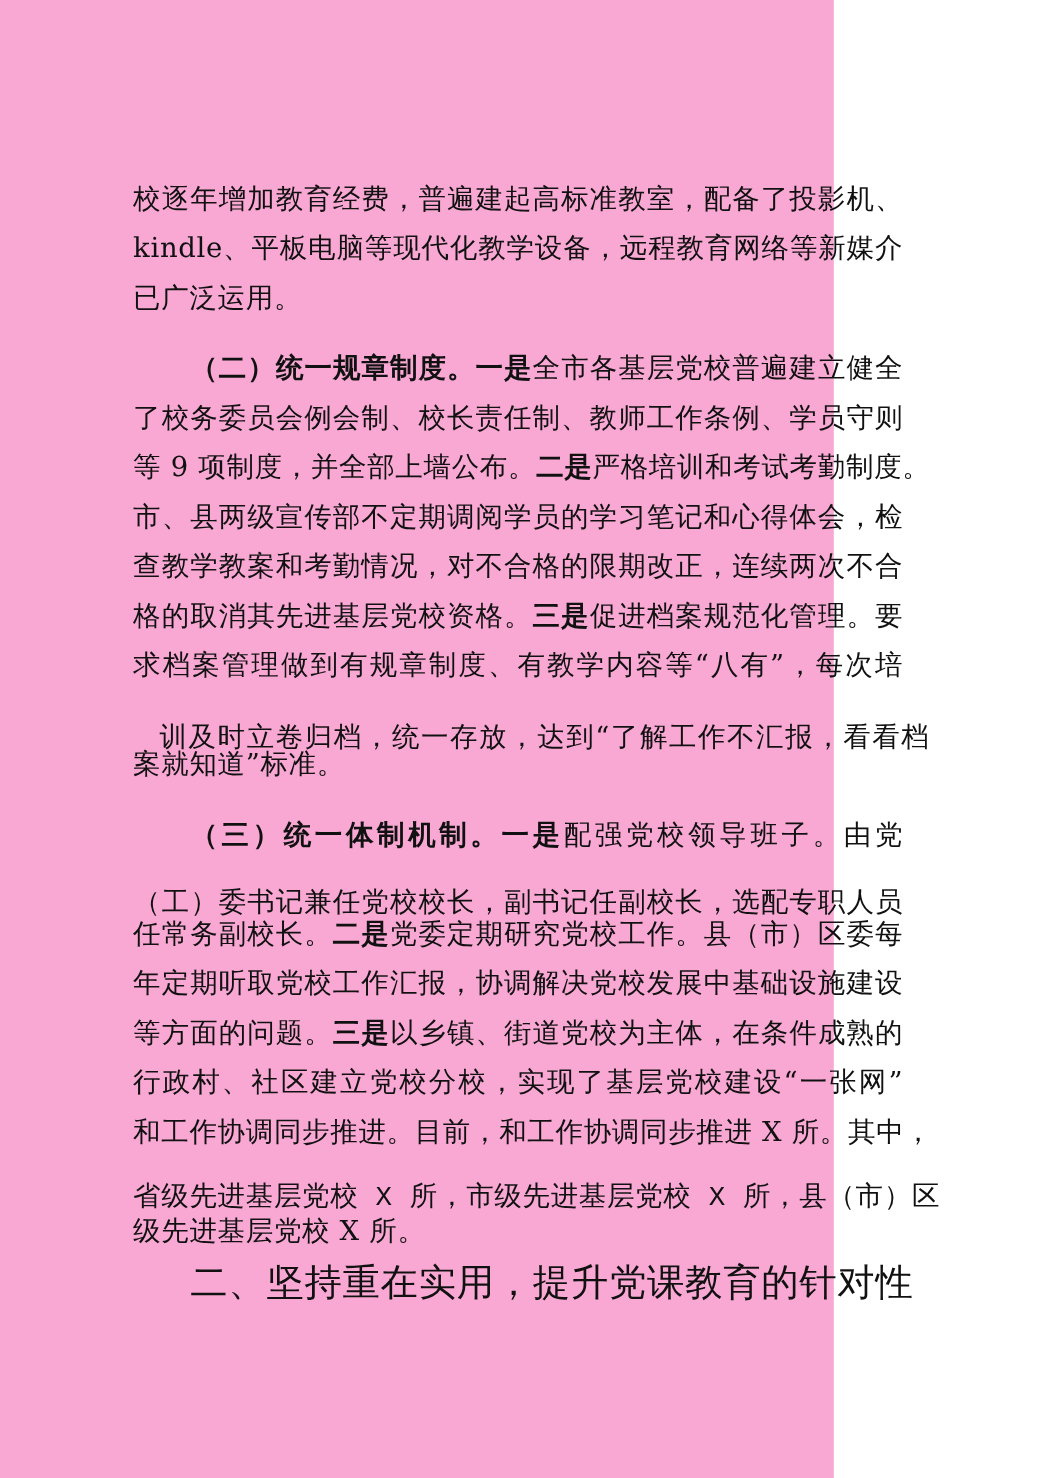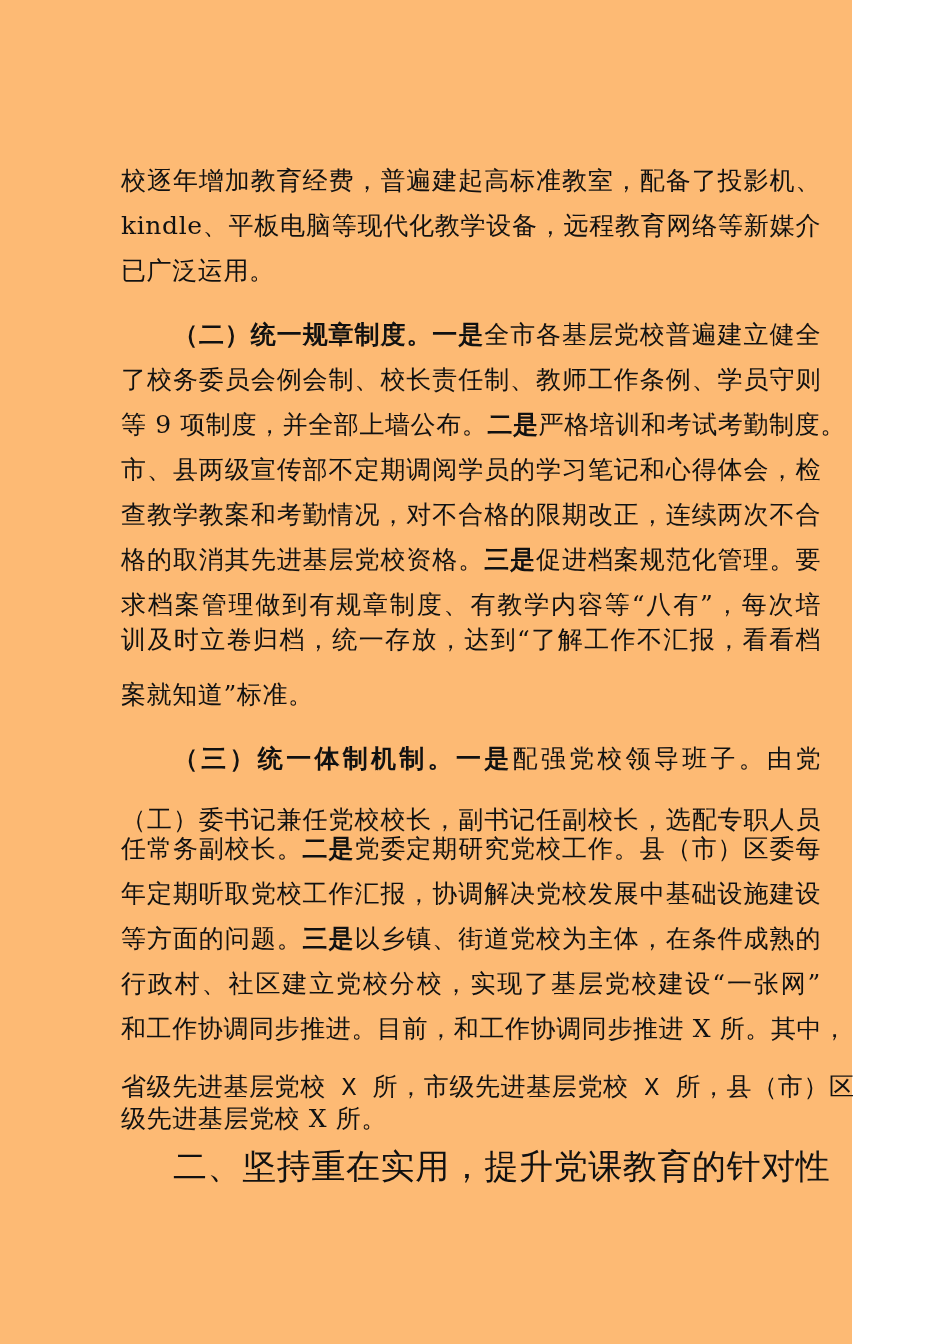--- a/index.html
+++ b/index.html
@@ -1,18 +1,18 @@
 <!DOCTYPE html>
 <html><head>
 <meta charset="utf-8">
 <style>
   html, body { margin: 0; padding: 0; background: #ffffff; }
   body { width: 950px; height: 1344px; position: relative; overflow: hidden;
          font-family: "DejaVu Serif", "Liberation Serif", serif; color: #111111; }
-  .page { position: absolute; left: 0; top: 0; width: 852px; height: 1344px; background: #fdba74; }
+  .page { position: absolute; left: 0; top: 0; width: 758px; height: 1344px; background: #f9a8d4; }
   .line { position: absolute; left: 121px; width: 700px; height: 45px; line-height: 45px;
           font-size: 25px; white-space: nowrap; letter-spacing: 0.6px; }
   .line.justify { text-align-last: justify; text-align: justify; }
   .indent { left: 173px; width: 648px; }
   .b { font-weight: bold; font-family: "DejaVu Sans", "Liberation Sans", sans-serif; }
   .heading { position: absolute; left: 173px; top: 1144px; height: 45px; line-height: 45px;
              font-size: 34px; font-family: "DejaVu Sans", "Liberation Sans", sans-serif;
              letter-spacing: 0.6px; white-space: nowrap; }
 </style>
 </head>
@@ -26,21 +26,21 @@
         <div class="line" style="top: 248px;"><span>已广泛运用。</span></div>
       </div>
       <div>
         <div class="line indent justify" style="top: 312px;"><span class="b">（二）统一规章制度。一是</span><span>全市各基层党校普遍建立健全</span></div>
         <div class="line justify" style="top: 357px;"><span>了校务委员会例会制、校长责任制、教师工作条例、学员守则</span></div>
         <div class="line justify" style="top: 402px;"><span>等 9 项制度，并全部上墙公布。</span><span class="b">二是</span><span>严格培训和考试考勤制度。</span></div>
         <div class="line justify" style="top: 447px;"><span>市、县两级宣传部不定期调阅学员的学习笔记和心得体会，检</span></div>
         <div class="line justify" style="top: 492px;"><span>查教学教案和考勤情况，对不合格的限期改正，连续两次不合</span></div>
         <div class="line justify" style="top: 537px;"><span>格的取消其先进基层党校资格。</span><span class="b">三是</span><span>促进档案规范化管理。要</span></div>
         <div class="line justify" style="top: 582px;"><span>求档案管理做到有规章制度、有教学内容等“八有”，每次培</span></div>
-        <div class="line justify" style="top: 617px;"><span>训及时立卷归档，统一存放，达到“了解工作不汇报，看看档</span></div>
+        <div class="line justify" style="top: 647px; margin-left: 24px;"><span>训及时立卷归档，统一存放，达到“了解工作不汇报，看看档</span></div>
         <div class="line" style="top: 672px;"><span>案就知道”标准。</span></div>
       </div>
       <div>
         <div class="line indent justify" style="top: 736px;"><span class="b">（三）统一体制机制。一是</span><span>配强党校领导班子。由党</span></div>
         <div class="line justify" style="top: 781px; margin-top: 16px;"><span>（工）委书记兼任党校校长，副书记任副校长，选配专职人员</span></div>
         <div class="line justify" style="top: 826px;"><span>任常务副校长。</span><span class="b">二是</span><span>党委定期研究党校工作。县（市）区委每</span></div>
         <div class="line justify" style="top: 871px;"><span>年定期听取党校工作汇报，协调解决党校发展中基础设施建设</span></div>
         <div class="line justify" style="top: 916px;"><span>等方面的问题。</span><span class="b">三是</span><span>以乡镇、街道党校为主体，在条件成熟的</span></div>
         <div class="line justify" style="top: 961px;"><span>行政村、社区建立党校分校，实现了基层党校建设“一张网”</span></div>
         <div class="line justify" style="top: 1006px;"><span>和工作协调同步推进。目前，和工作协调同步推进 X 所。其中，</span></div>

